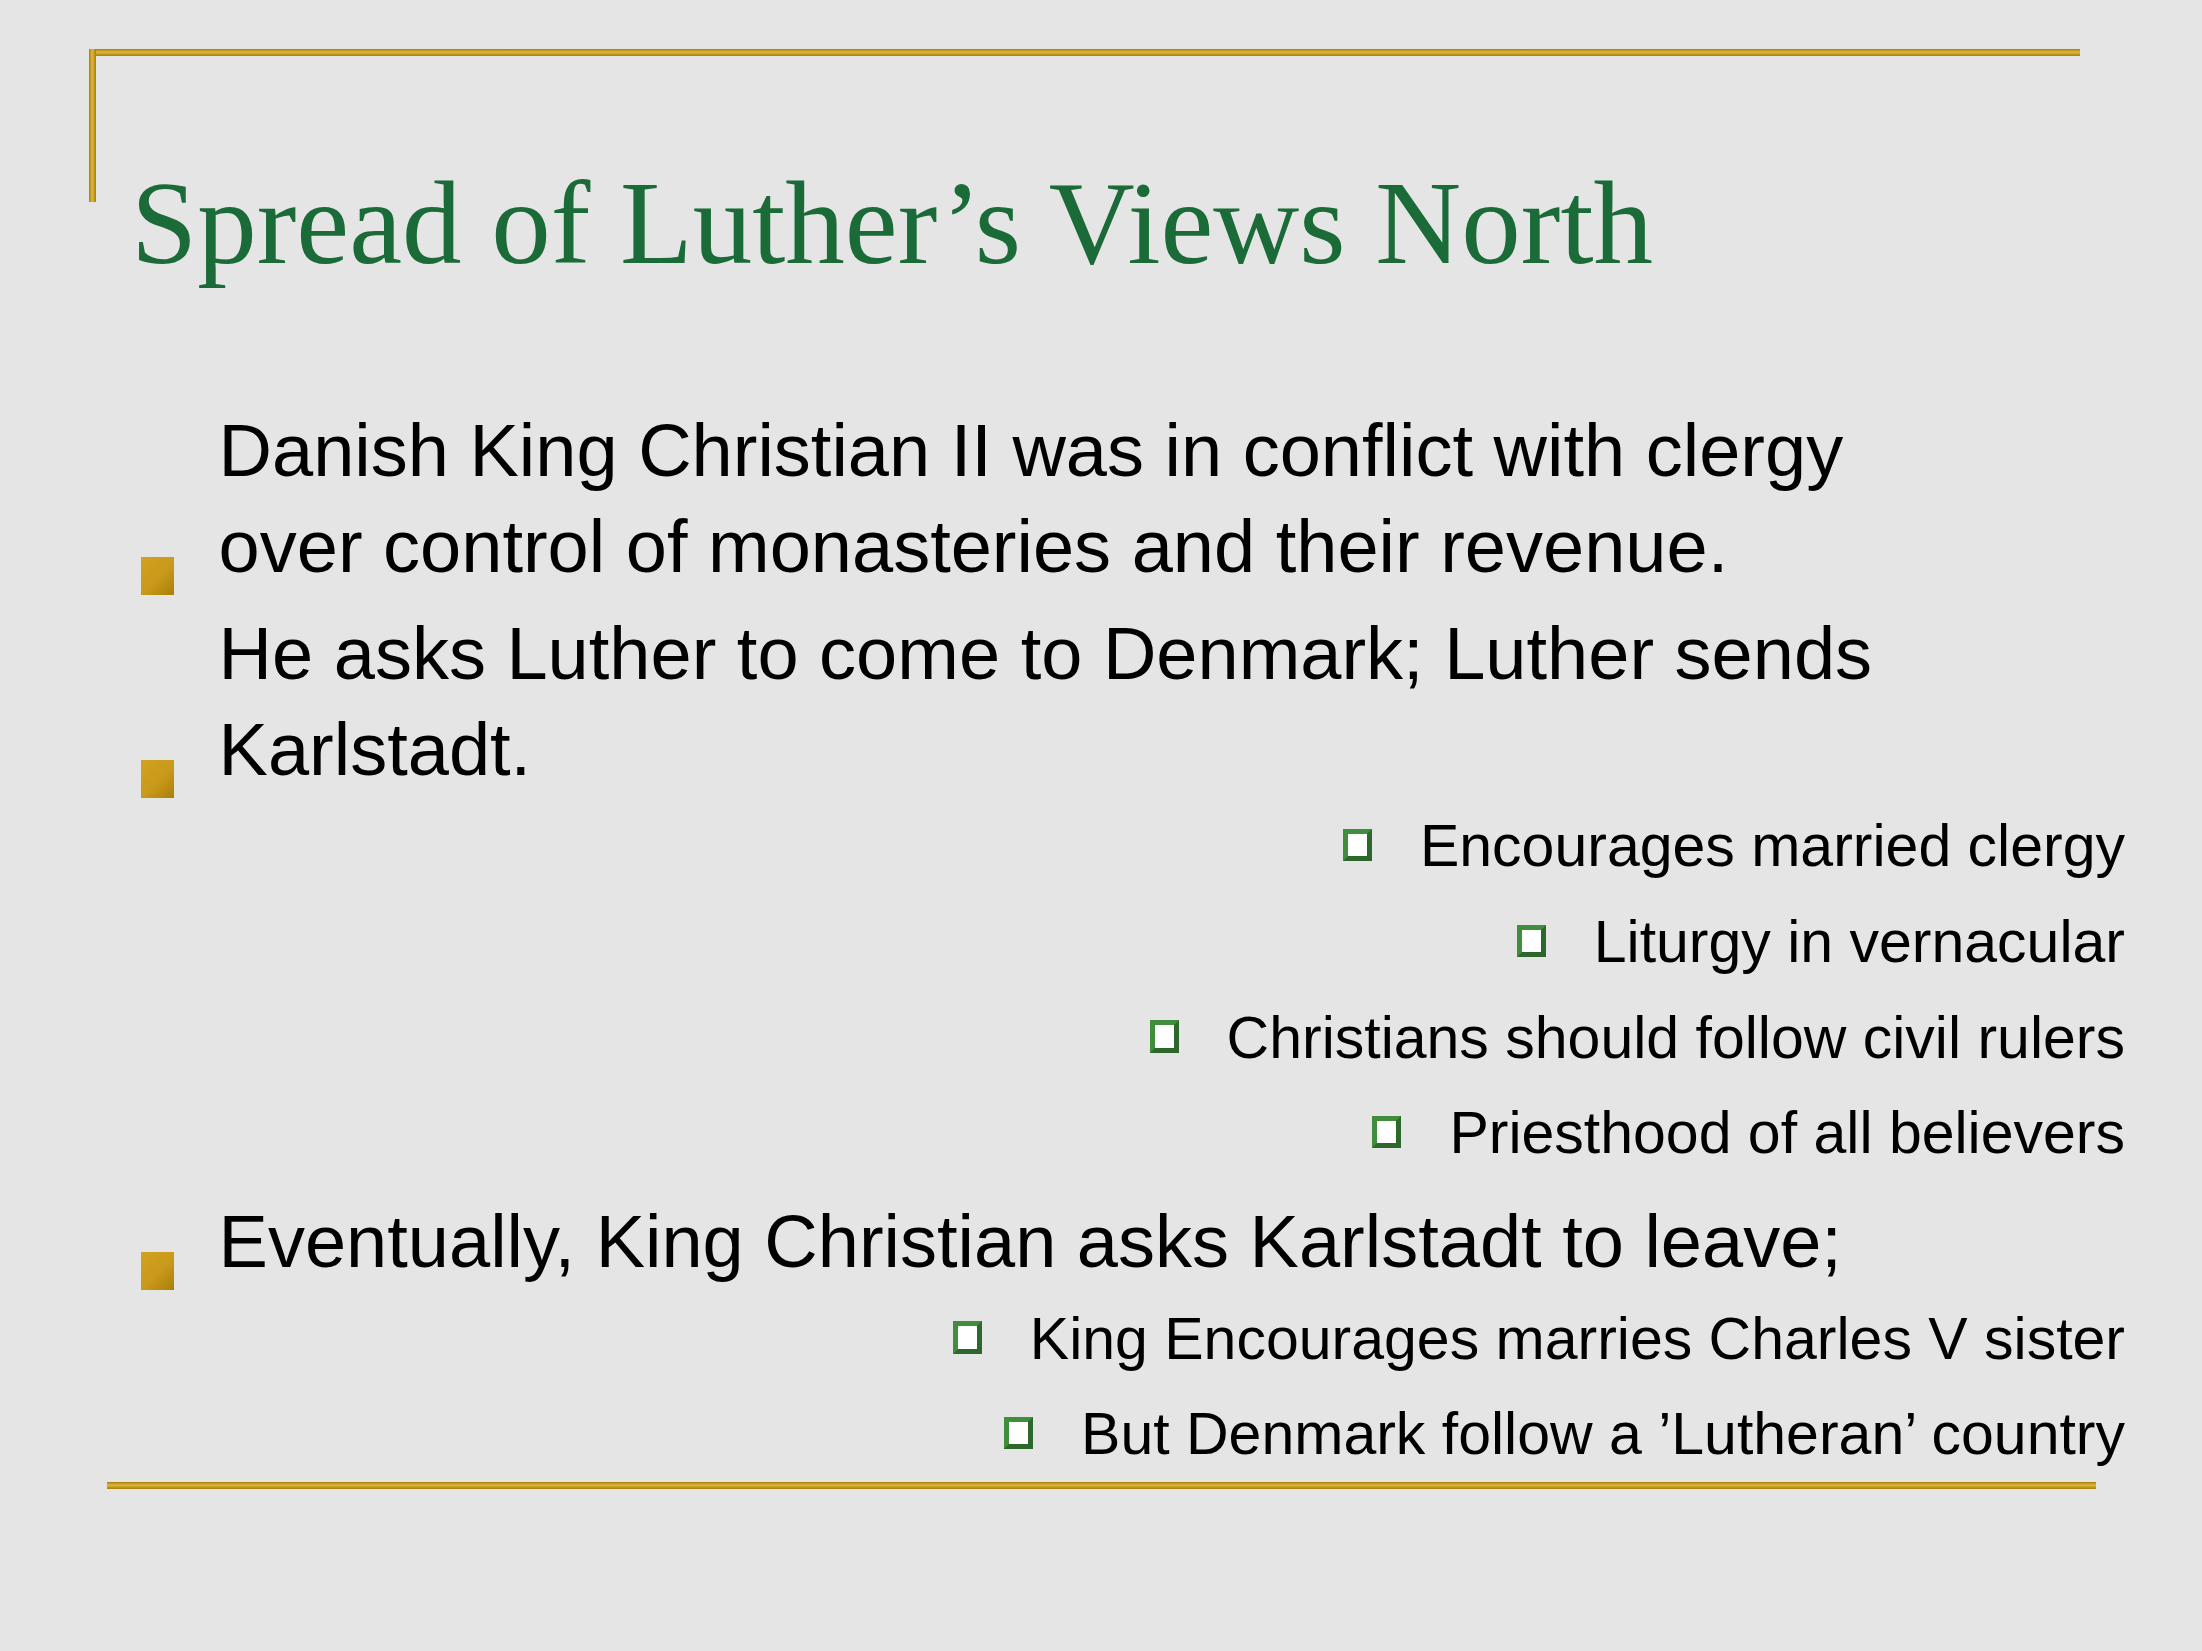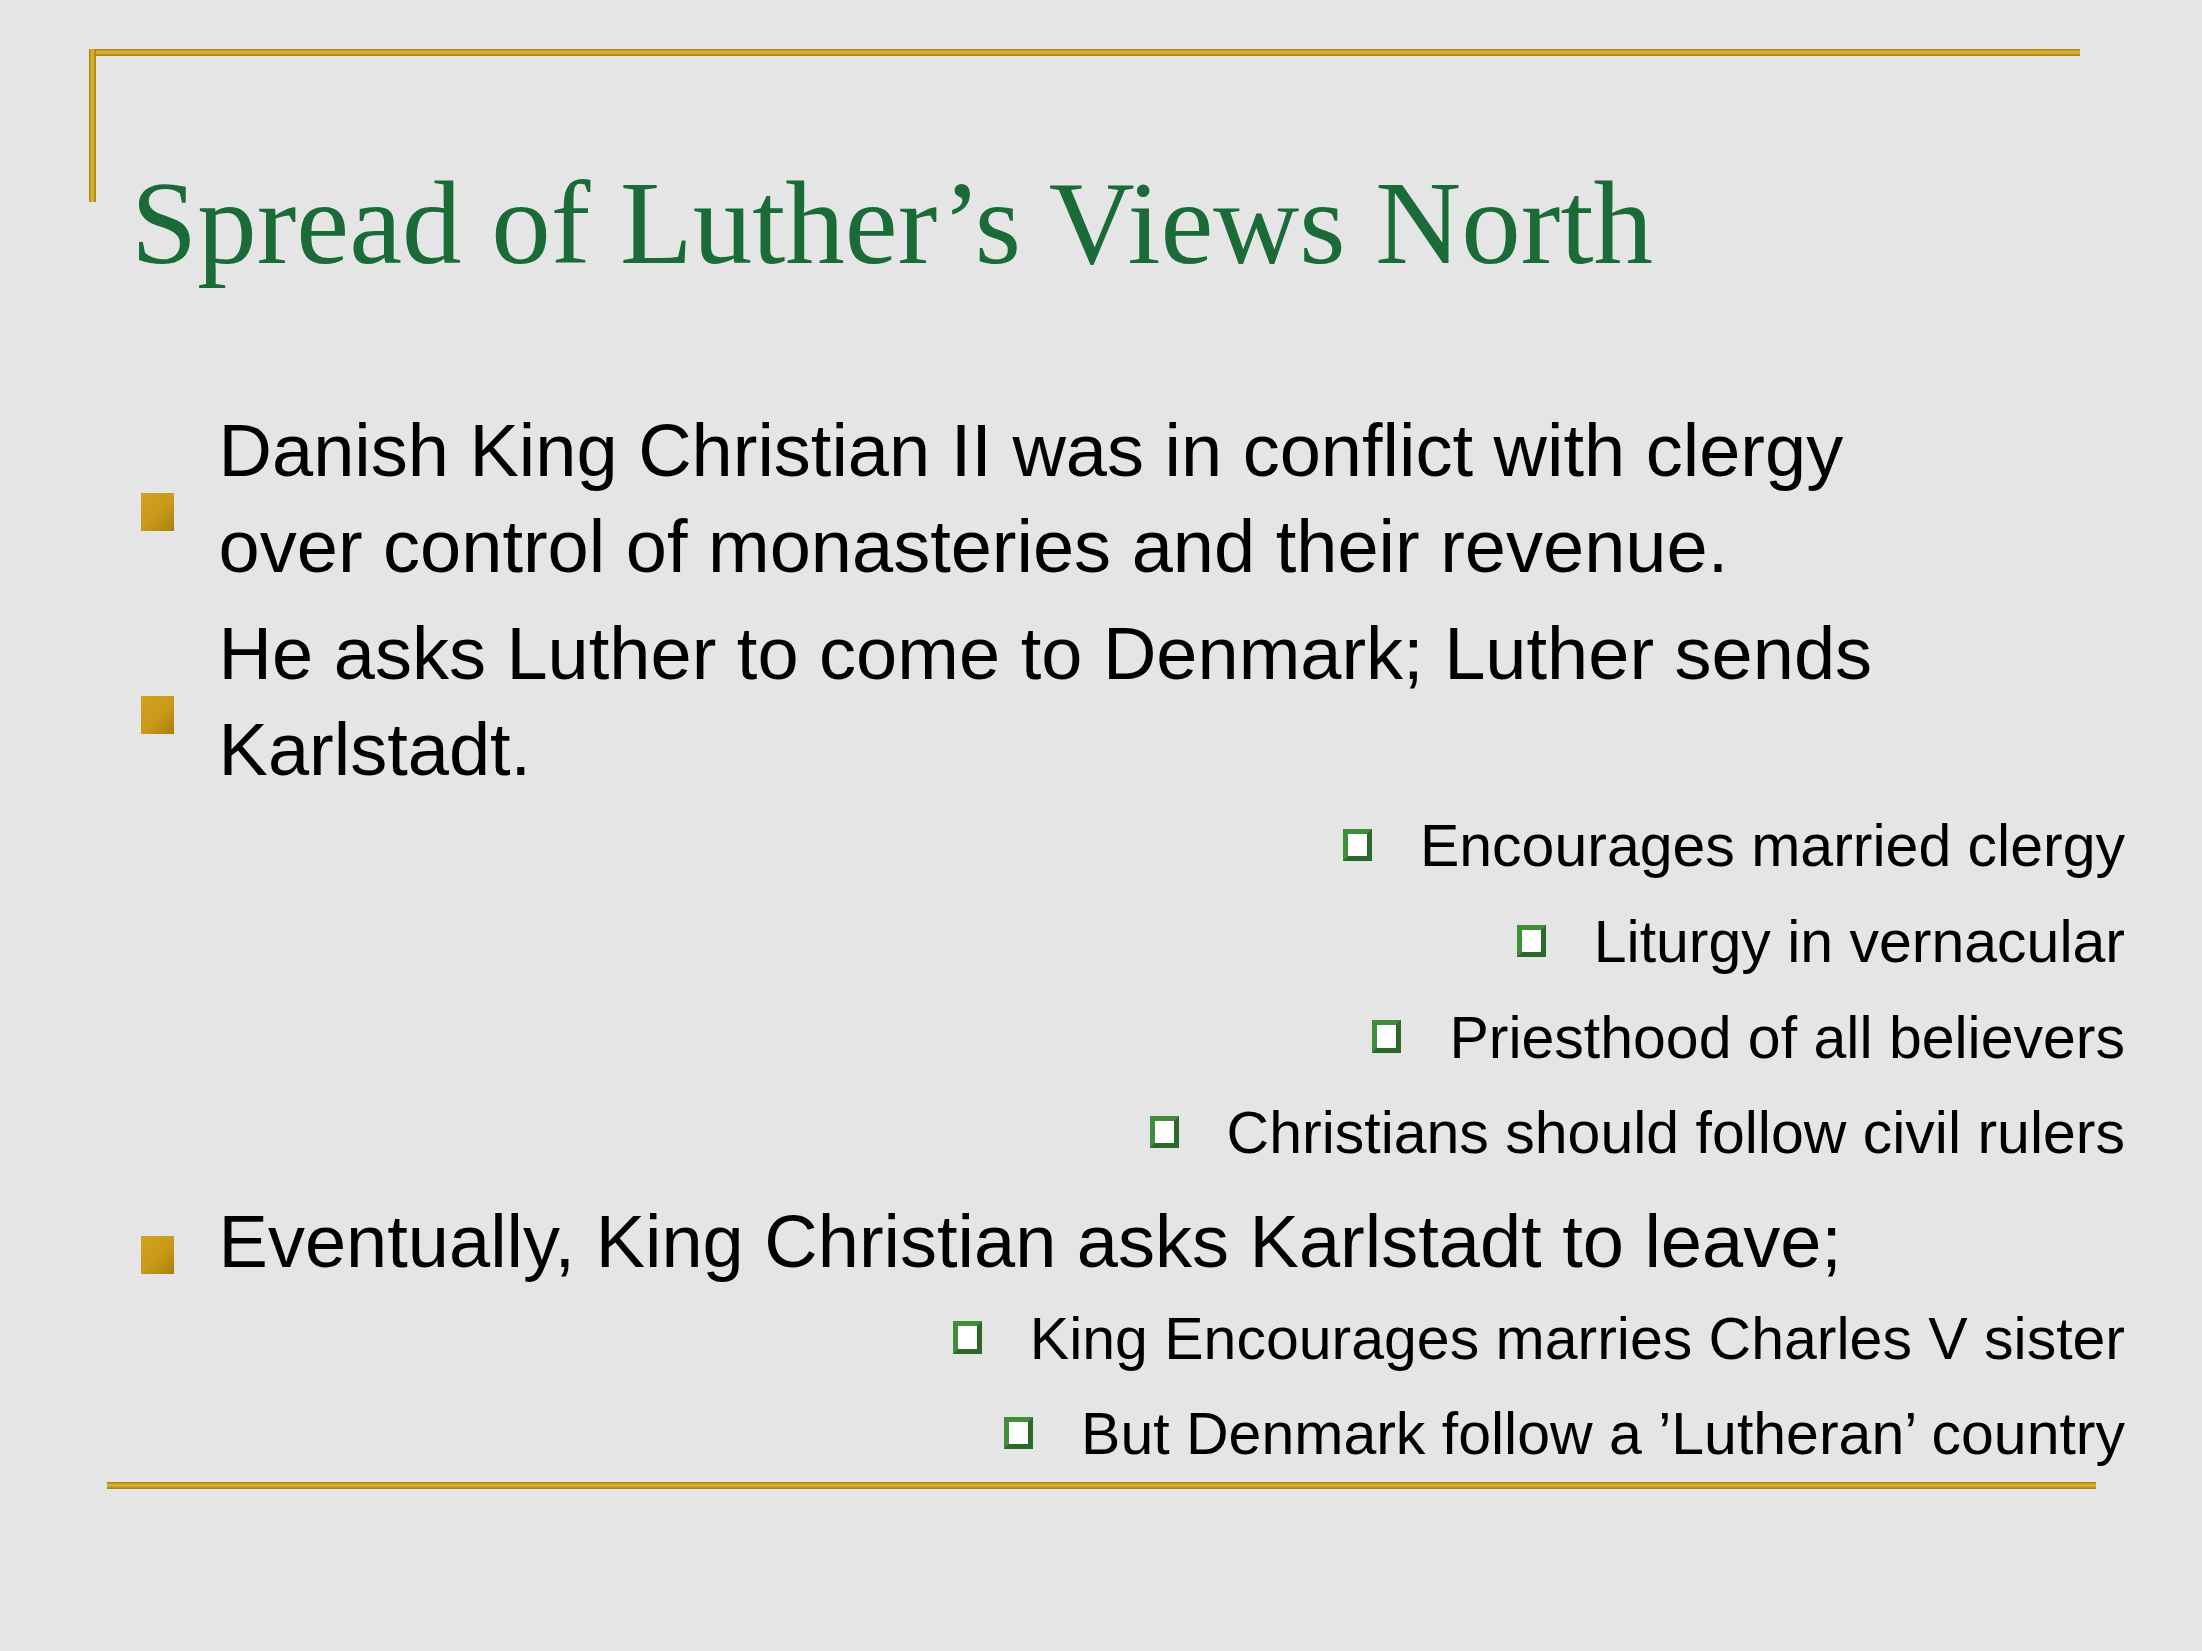--- a/index.html
+++ b/index.html
@@ -52,21 +52,21 @@
 
   
   .content {
     position: absolute;
     left: 138px;
     top: 403px;
     width: 1987px;
   }
   .li1 {
     display: flex;
-    align-items: center;
+    align-items: flex-end;
     font-size: 74px;
     line-height: 1.3;
     margin: 0 0 10.3px 0;
   }
   .li1 .btext { white-space: pre-line; }
   .bullet1 {
     flex: none;
     width: 33px;
     height: 38px;
     margin: 26px 45px 0 2.6px;
@@ -122,26 +122,26 @@
       <span class="btext">Encourages married clergy</span>
     </div>
 
     <div class="li2">
       <span class="bullet2"></span>
       <span class="btext">Liturgy in vernacular</span>
     </div>
 
     <div class="li2">
       <span class="bullet2"></span>
-      <span class="btext">Priesthood of all believers</span>
+      <span class="btext">Christians should follow civil rulers</span>
     </div>
 
     <div class="li2">
       <span class="bullet2"></span>
-      <span class="btext">Christians should follow civil rulers</span>
+      <span class="btext">Priesthood of all believers</span>
     </div>
 
     <div class="li1 group-gap">
       <span class="bullet1"></span>
       <span class="btext">Eventually, King Christian asks Karlstadt to leave;</span>
     </div>
 
     <div class="li2">
       <span class="bullet2"></span>
       <span class="btext">King Encourages marries Charles V sister</span>

